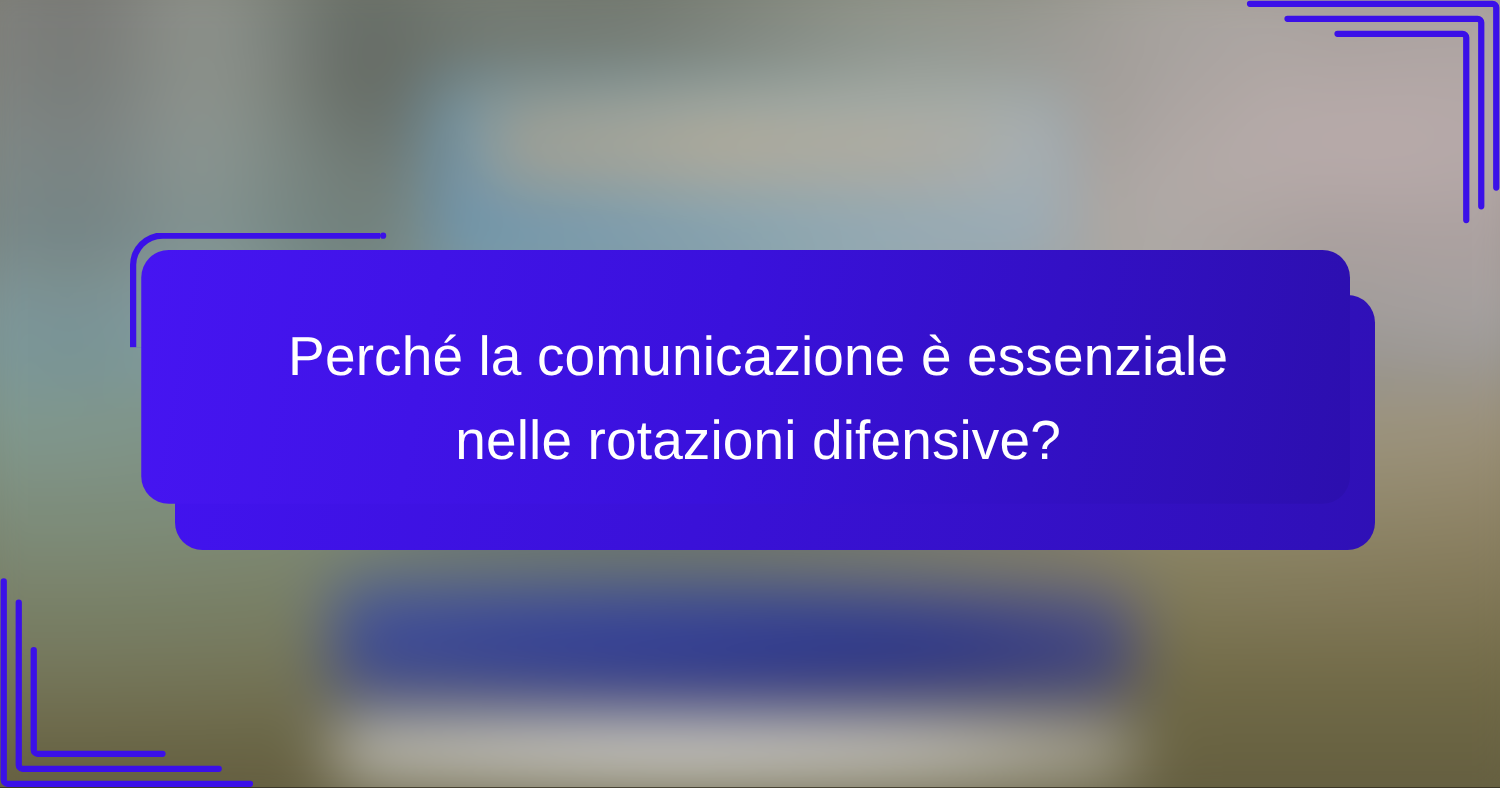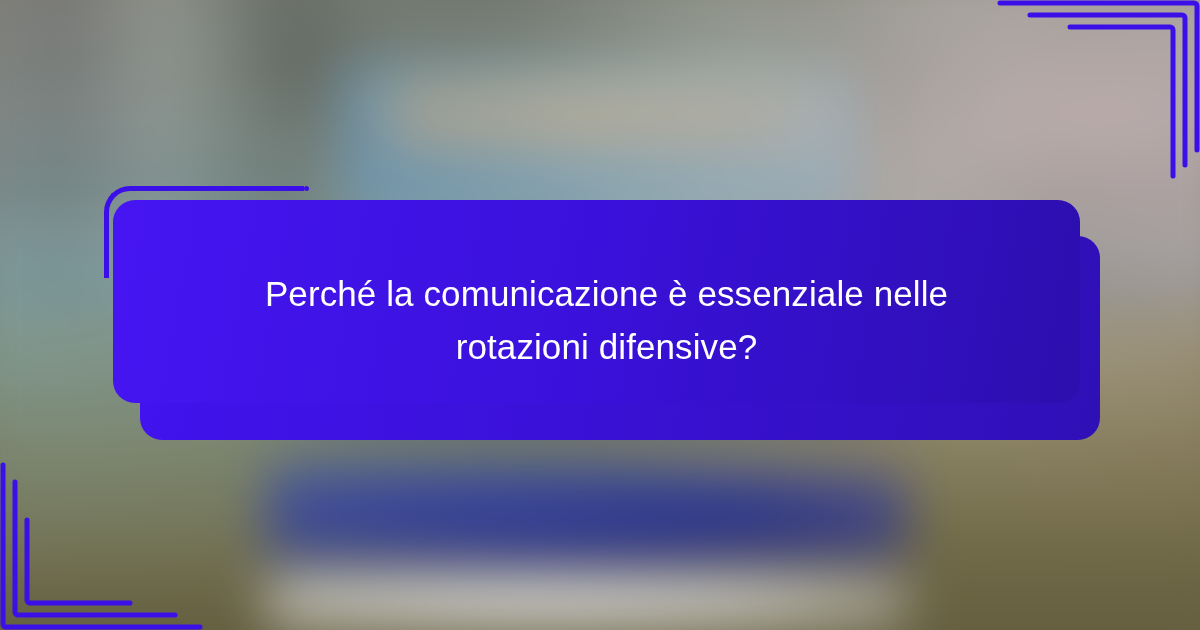--- a/index.html
+++ b/index.html
@@ -199,21 +199,21 @@
     display: flex;
     align-items: center;
     justify-content: center;
     padding: 0 70px;
     box-sizing: border-box;
   }
 
   .card-title {
     color: #ffffff;
     font-family: "Liberation Sans", sans-serif;
-    font-size: 35px;
+    font-size: 44px;
     line-height: 1.52;
     font-weight: 400;
     text-align: center;
     letter-spacing: 0.1px;
     max-width: 760px;
   }
 </style>
 </head>
 <body>
 

